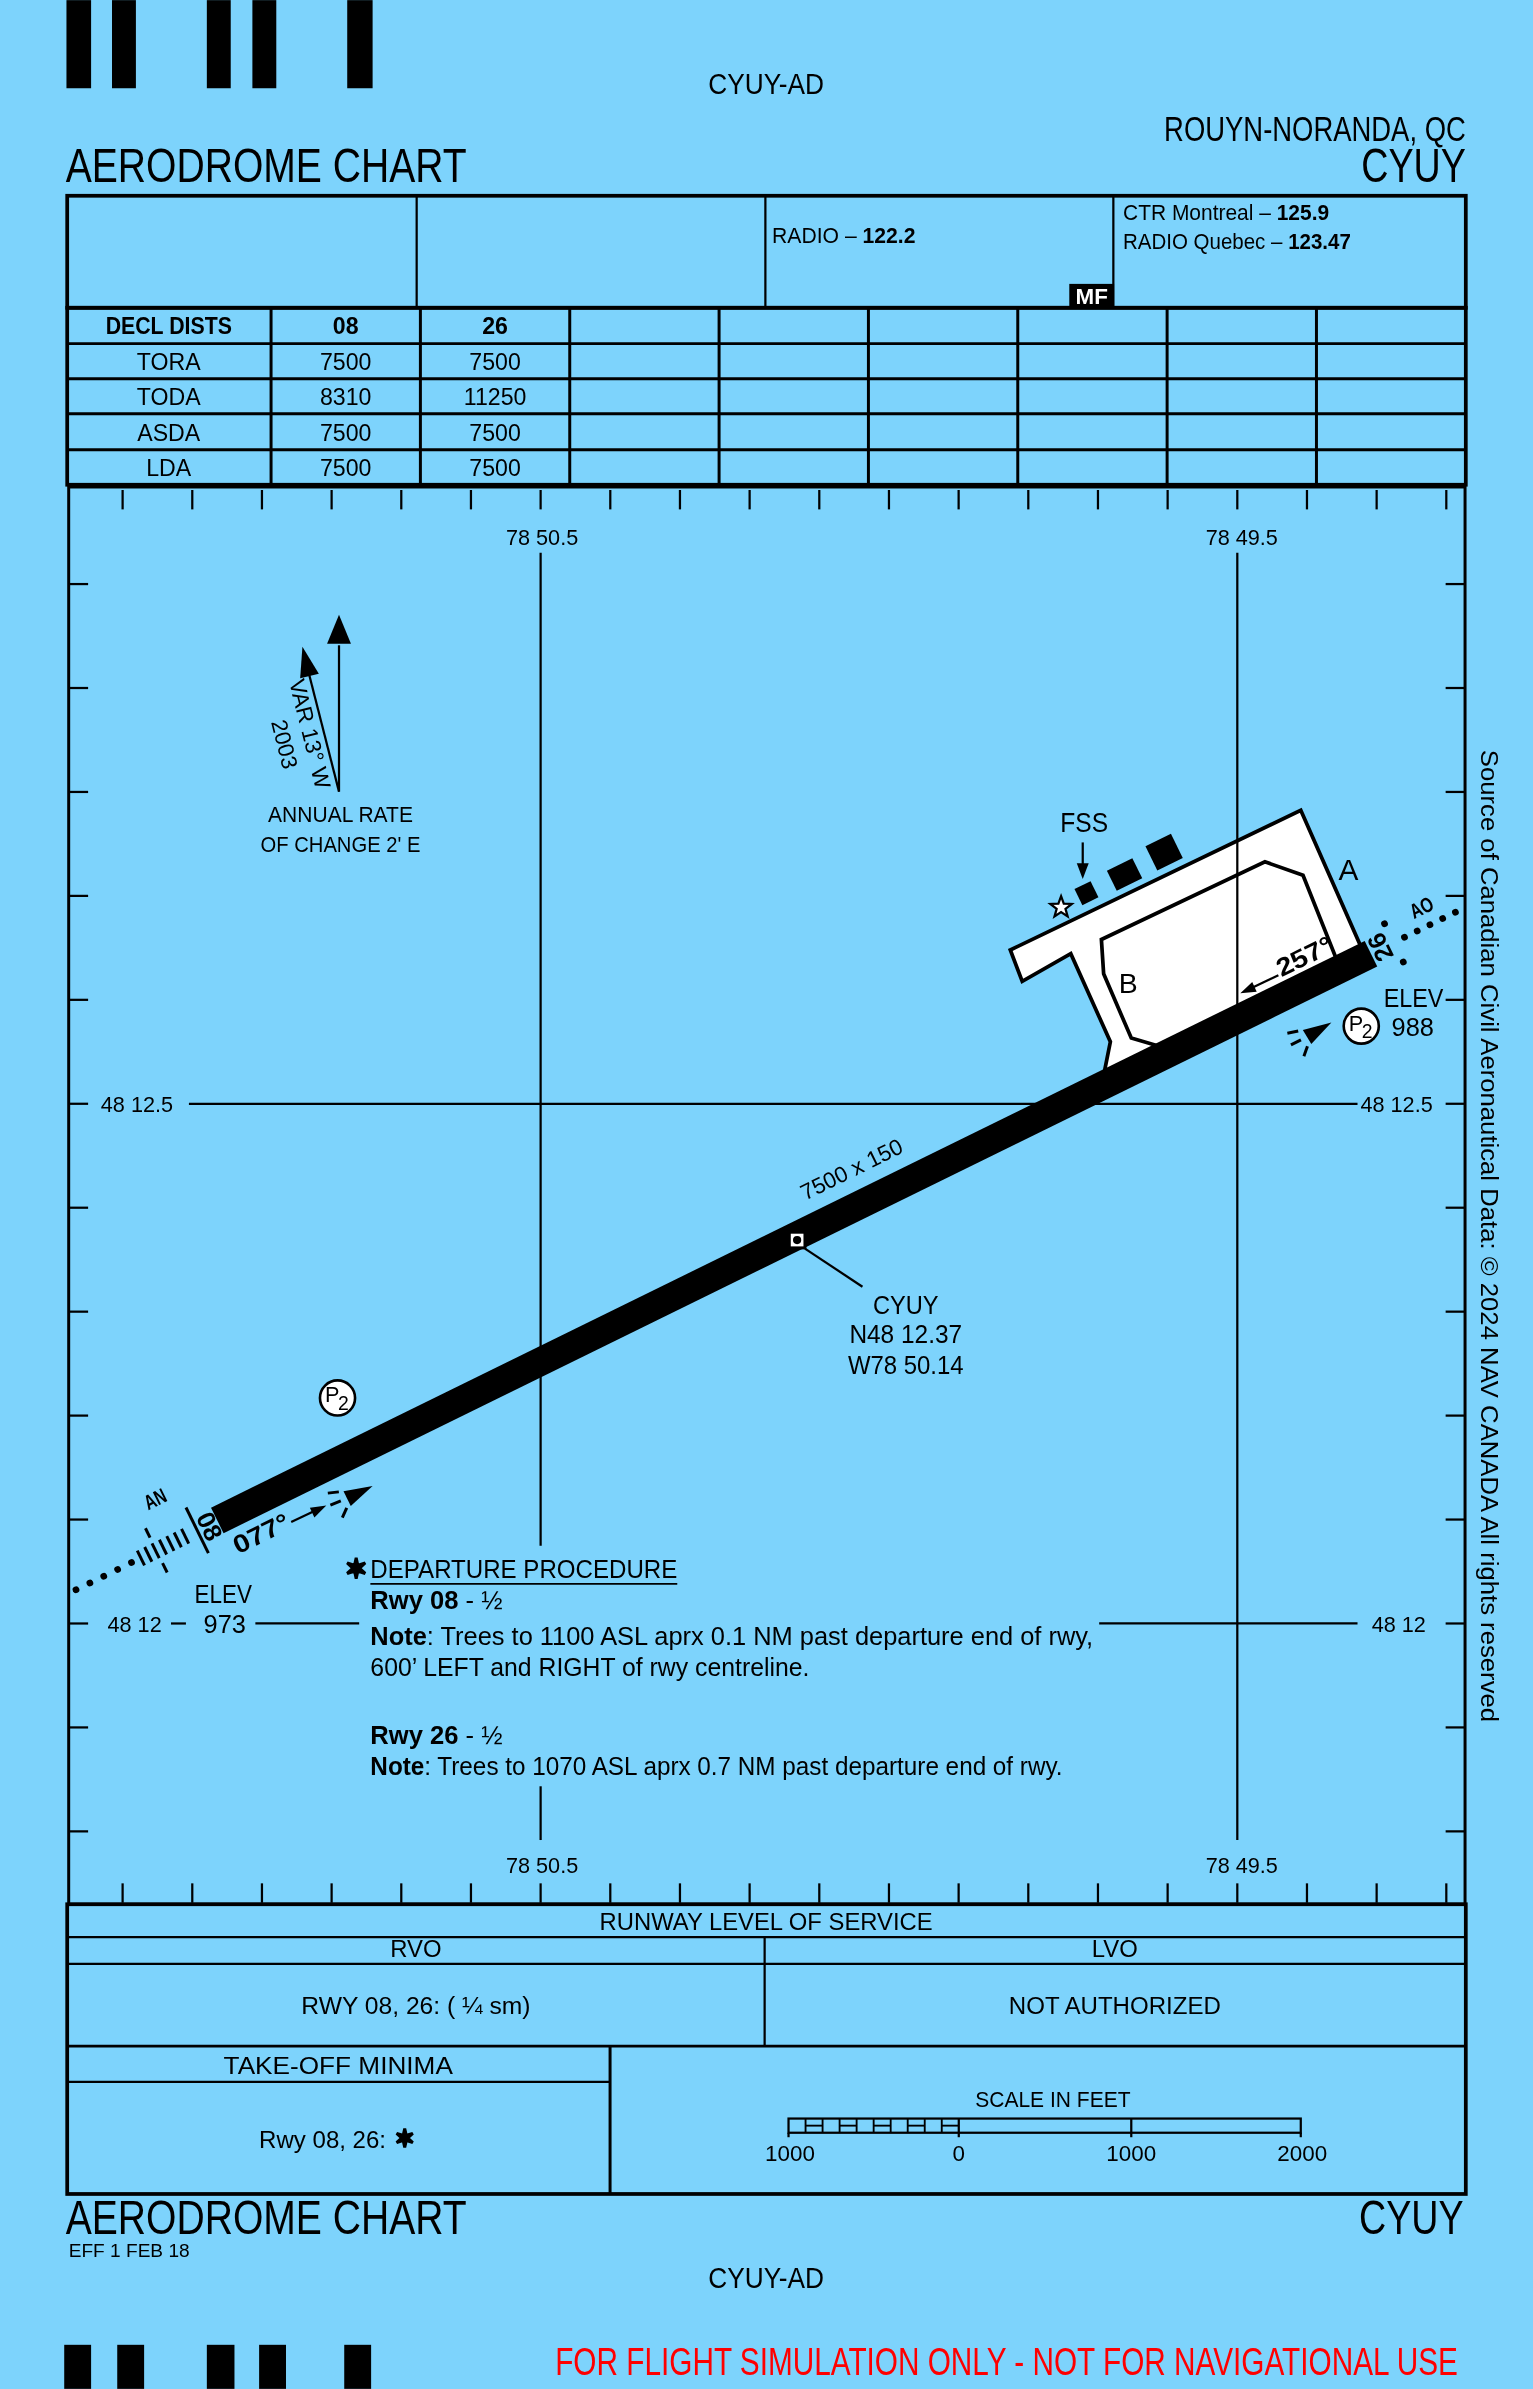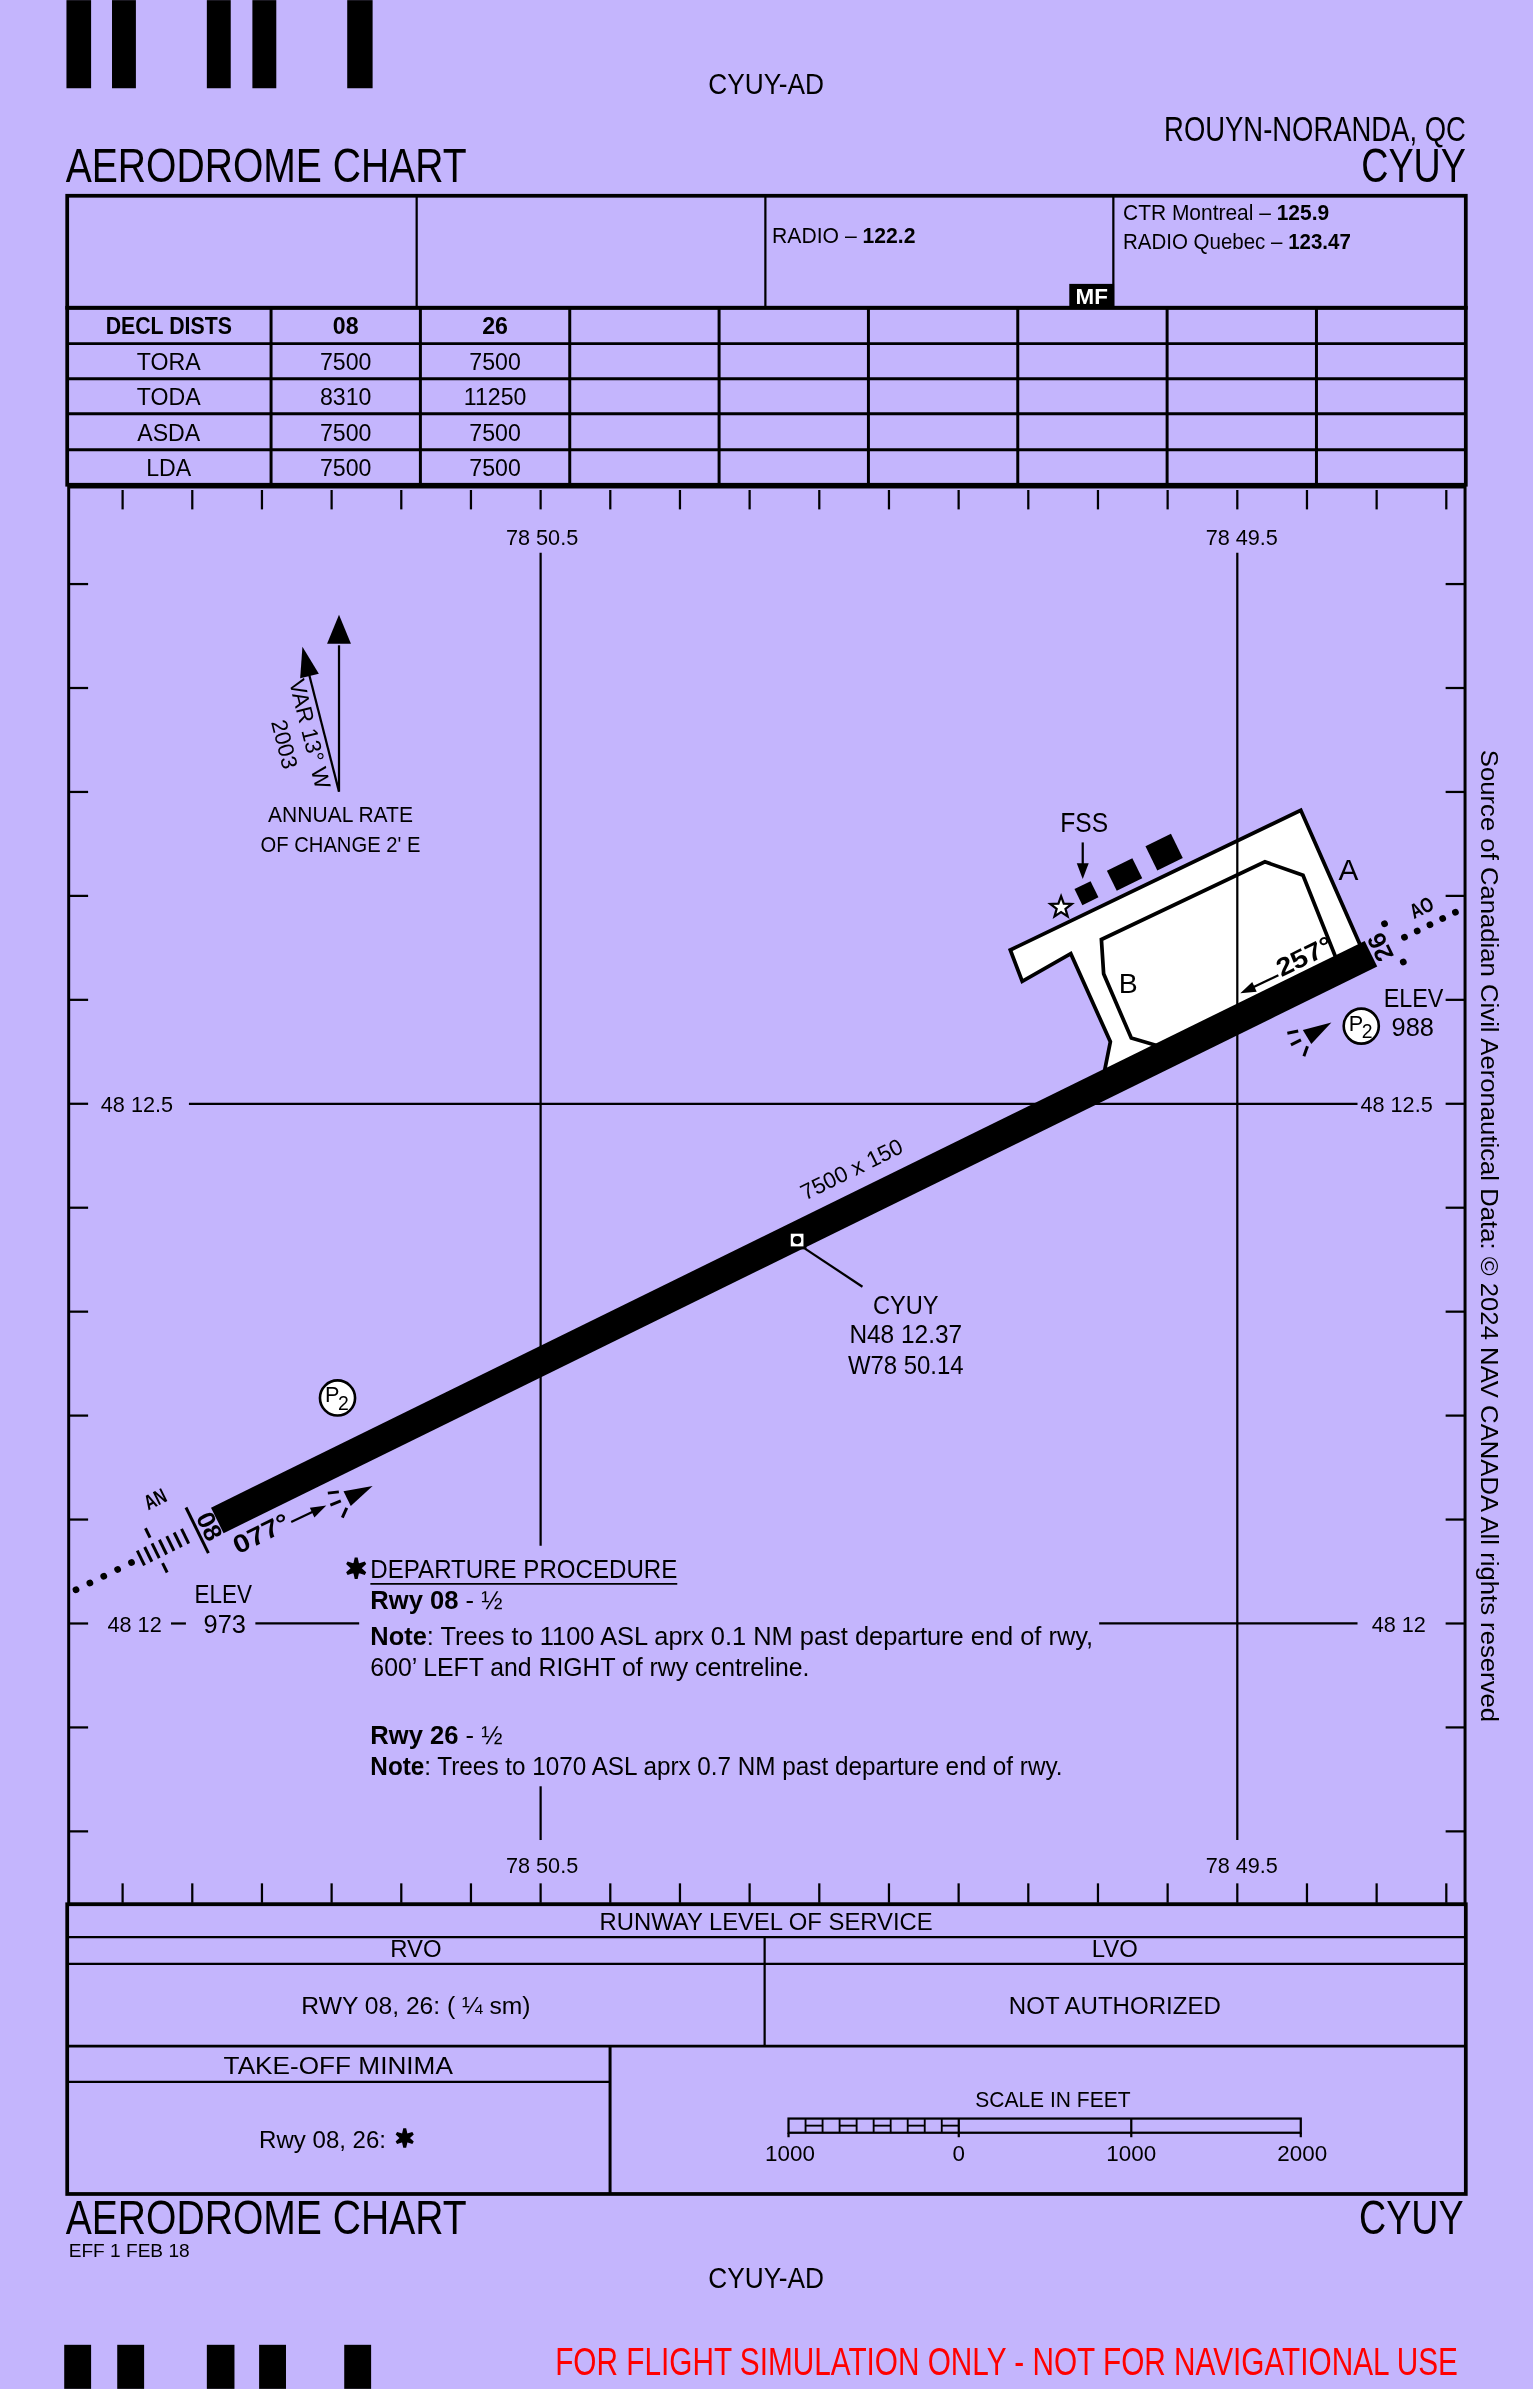--- a/index.html
+++ b/index.html
@@ -1,14 +1,14 @@
 <!DOCTYPE html>
 <html style="font-size:12px"><head><meta charset="utf-8"><title>CYUY-AD</title><style>
 html,body{margin:0;padding:0;background:#fff}
-#page{position:relative;width:1533px;height:2389px;background:#c4b5fd;overflow:hidden}
+#page{position:relative;width:1533px;height:2389px;background:#7dd3fc;overflow:hidden}
 svg text{font-family:"Liberation Sans",sans-serif}
 </style></head><body>
 <div id="page">
 <svg width="1533" height="2389" viewBox="0 0 2053 3199">
 
 <rect x="89" y="0" width="33" height="118" fill="#000"></rect>
 <rect x="150" y="0" width="32" height="118" fill="#000"></rect>
 <rect x="277" y="0" width="32" height="118" fill="#000"></rect>
 <rect x="338" y="0" width="32" height="118" fill="#000"></rect>
 <rect x="465" y="0" width="34" height="118" fill="#000"></rect>

